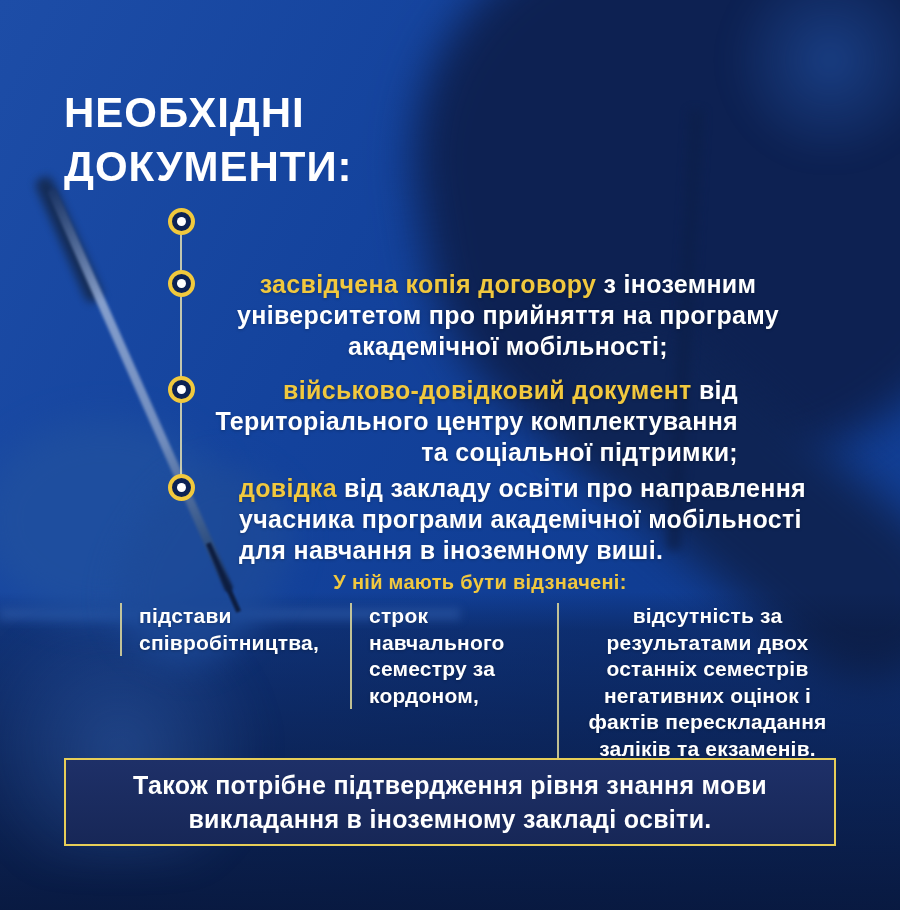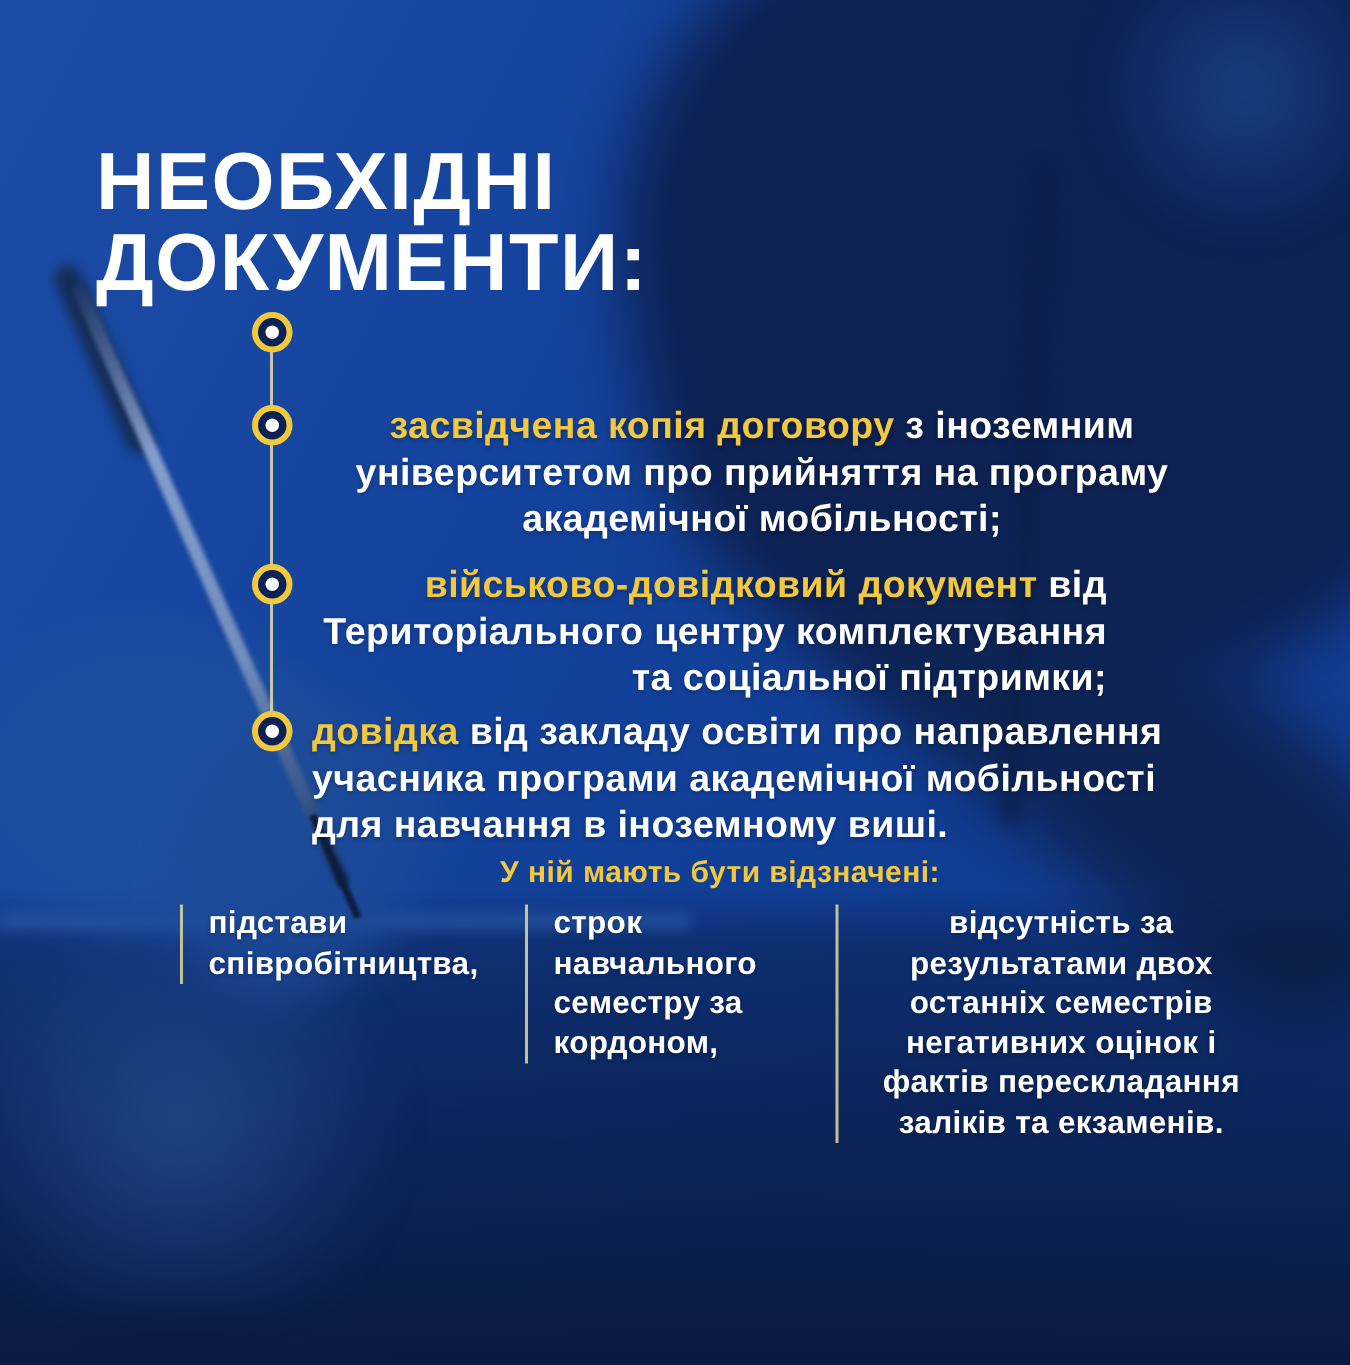--- a/index.html
+++ b/index.html
@@ -66,21 +66,21 @@
   .paper-light {
     left: -50px; top: 630px; width: 340px; height: 240px;
     background: radial-gradient(circle, rgba(62,112,195,0.40), rgba(62,112,195,0) 72%);
     filter: blur(14px);
   }
   
   .content { position: absolute; inset: 0; z-index: 3; }
   .title {
     position: absolute; left: 64px; top: 58px;
     color: #ffffff; font-weight: bold;
-    font-size: 54px; line-height: 54px; letter-spacing: 1px;
+    font-size: 42px; line-height: 54px; letter-spacing: 1px;
   }
   .title span { display: block; }
   .timeline-line {
     position: absolute; left: 180px; top: 222px;
     width: 2px; height: 266px;
     background: rgba(224,222,178,0.85);
   }
   .bullet {
     position: absolute; left: 168px;
     display: flex; align-items: flex-start;
@@ -98,21 +98,21 @@
   }
   .btext {
     margin: 0; font-size: 25px; line-height: 31px; font-weight: bold;
     letter-spacing: 0.3px; color: #ffffff;
     text-shadow: 0 1px 3px rgba(0,0,0,0.25);
   }
   .btext .hl { color: #f1c83e; }
   .b1 { top: 207px; }
   .b2 { top: 269px; } .b2 .btext { max-width: 600px; text-align: center; }
   .b3 { top: 375px; } .b3 .btext { max-width: 530px; text-align: right; }
-  .b4 { top: 473px; } .b4 .btext { max-width: 590px; }
+  .b4 { top: 473px; gap: 31px; } .b4 .btext { max-width: 590px; }
   .note-heading {
     position: absolute; left: 170px; top: 571px; width: 620px;
     text-align: center; color: #f1c83e;
     font-size: 20px; font-weight: bold; letter-spacing: 0.3px;
   }
   .col {
     position: absolute; top: 603px;
     border-left: 2px solid rgba(225,218,155,0.85);
     padding-left: 17px;
     color: #ffffff; font-size: 21px; line-height: 26.5px;
@@ -186,15 +186,18 @@
         <span class="hl">довідка</span><span class="rest"> від закладу освіти про направлення учасника програми академічної мобільності для навчання в іноземному виші.</span>
       </p>
     </div>
 
     <div class="note-heading">У ній мають бути відзначені:</div>
 
     <div class="col col-1">підстави співробітництва,</div>
     <div class="col col-2">строк навчального семестру за кордоном,</div>
     <div class="col col-3">відсутність за результатами двох останніх семестрів негативних оцінок і фактів перескладання заліків та екзаменів.</div>
 
+    <div class="footer-box">
+      <p>Також потрібне підтвердження рівня знання мови викладання в іноземному закладі освіти.</p>
+    </div>
 
   </div>
 </div>
 
 </body></html>

